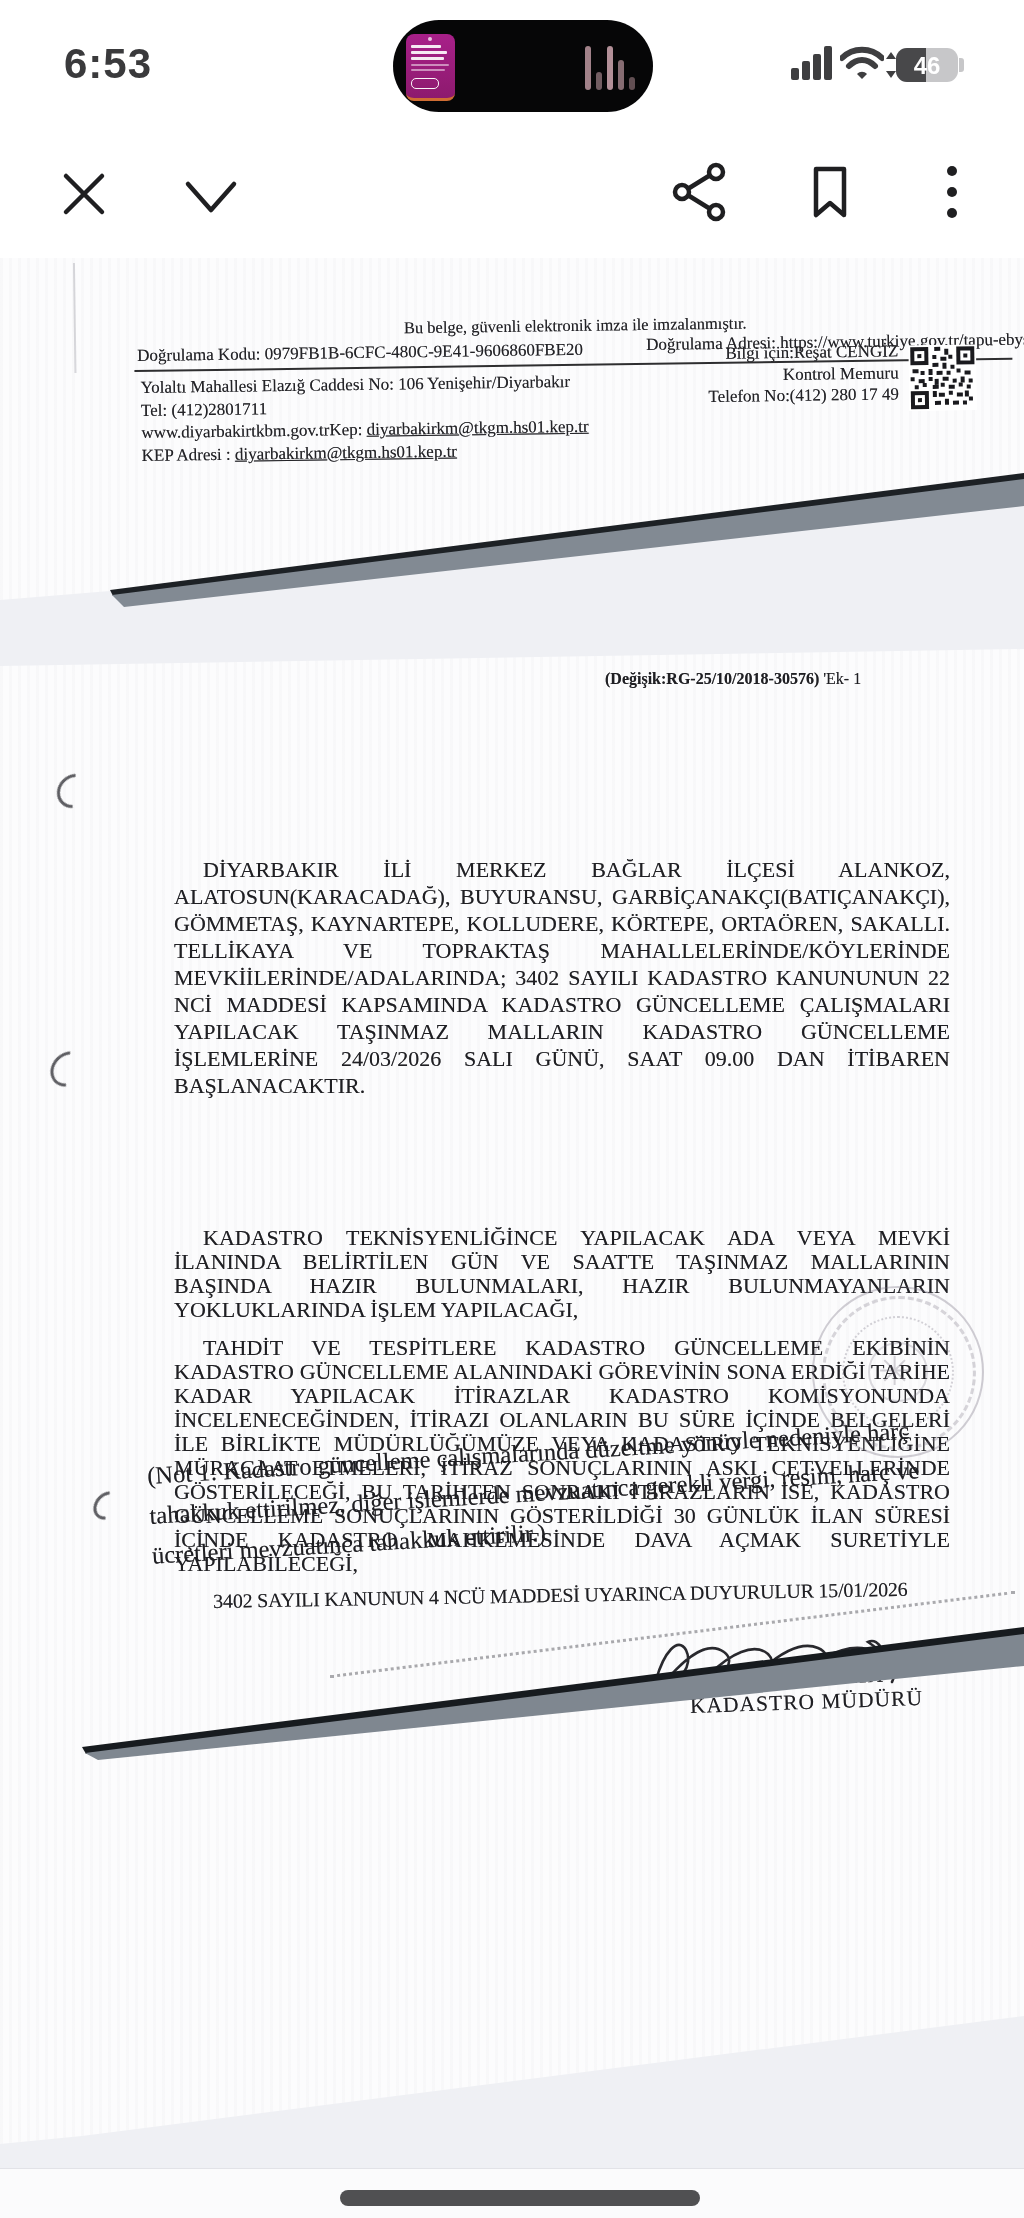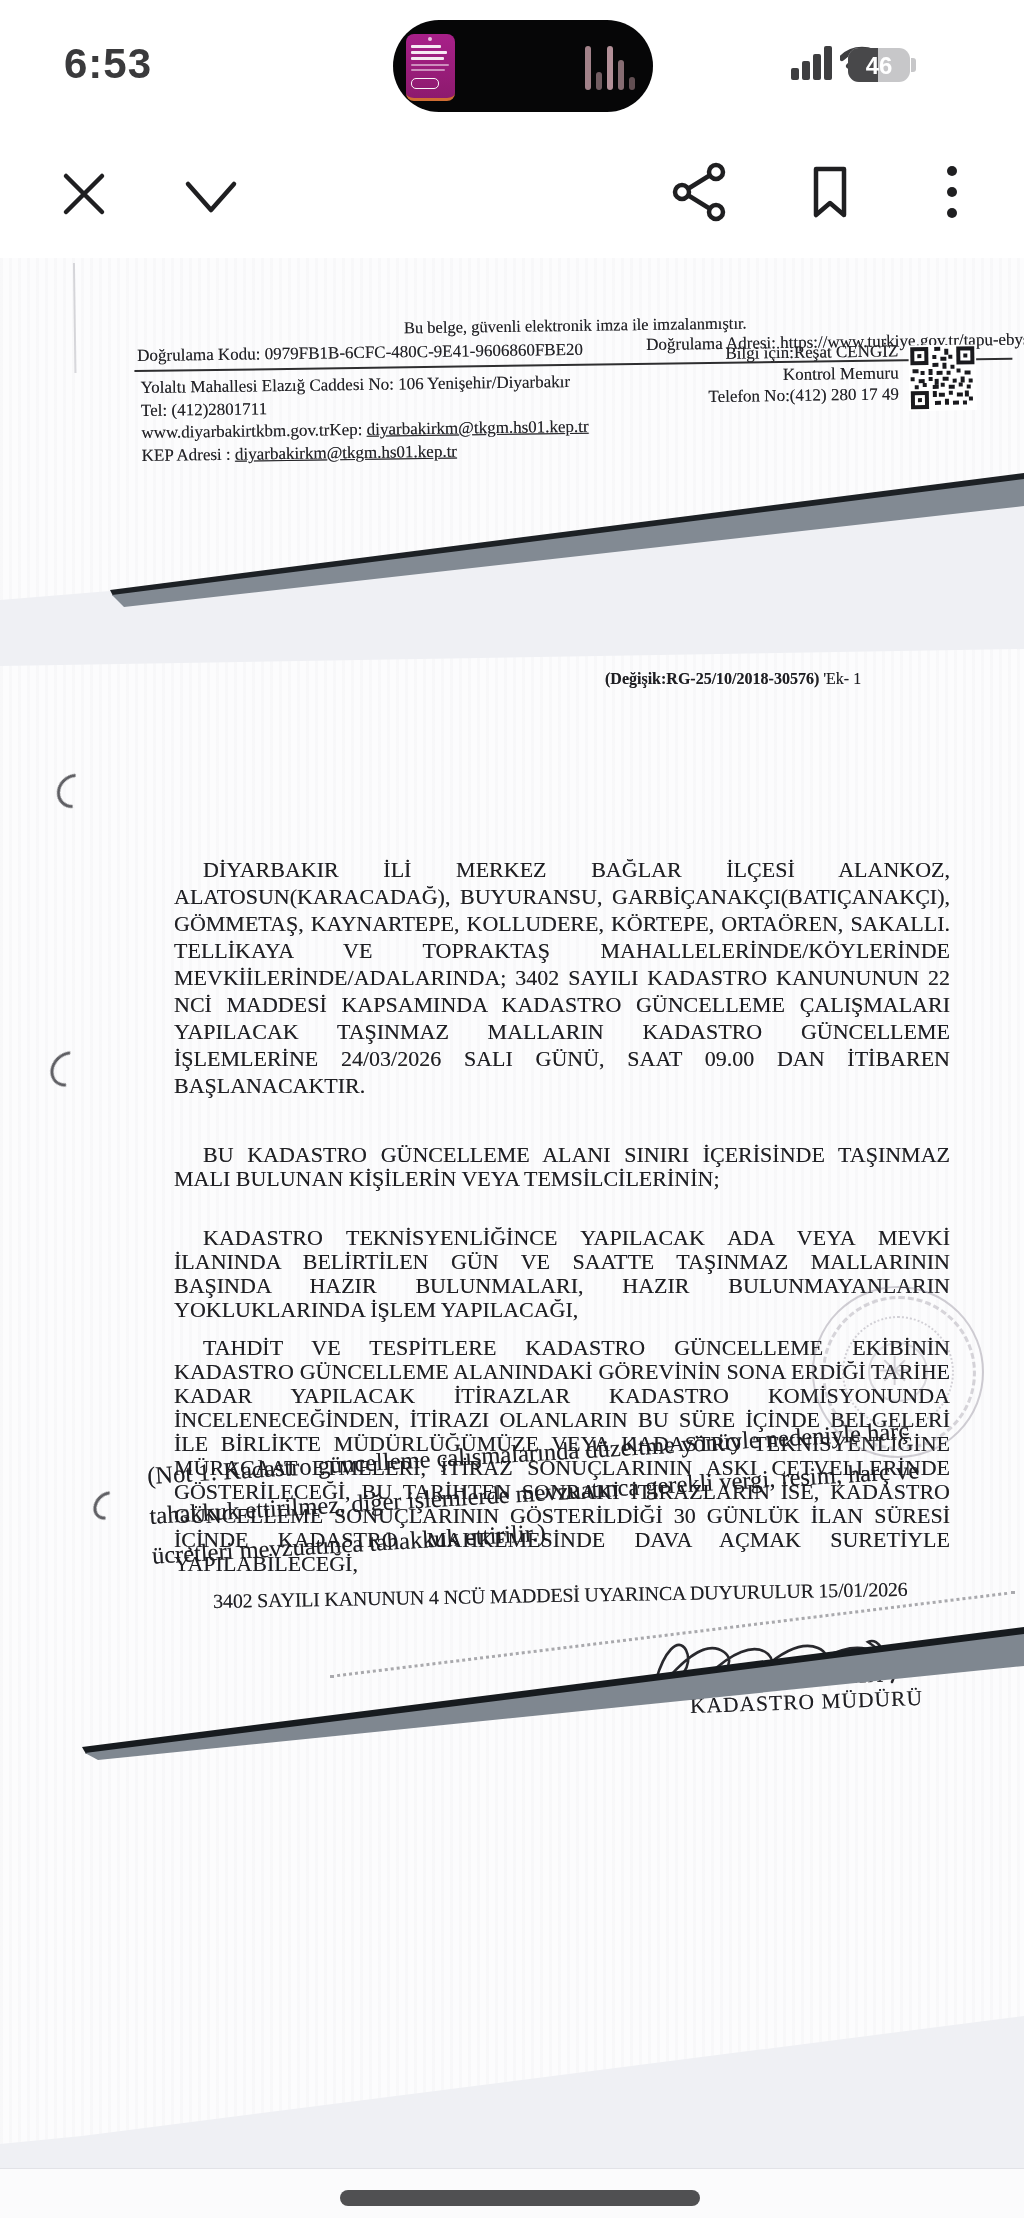--- a/index.html
+++ b/index.html
@@ -20,21 +20,21 @@
   .mc-line.l5{top:35px;width:34px;opacity:.55;height:2px;}
   .mc-btn{position:absolute;left:5px;top:44px;width:26px;height:9px;border:1.3px solid rgba(255,255,255,.95);border-radius:5px;}
   .wave{position:absolute;bottom:0;width:6px;border-radius:3px;background:#bd98a0;}
   #waveform{left:192px;top:24px;width:56px;height:46px;}
   .sig-bar{position:absolute;bottom:0;width:8px;border-radius:2px;background:#3e3e40;}
   #signal{left:791px;top:46px;width:42px;height:34px;}
   #net-arrows{left:886px;top:52px;width:10px;height:26px;}
   .tri{position:absolute;width:0;height:0;border-left:5px solid transparent;border-right:5px solid transparent;}
   .tri.up{top:0;border-bottom:7px solid #3e3e40;}
   .tri.down{bottom:0;border-top:7px solid #3e3e40;}
-  #battery{left:848px;top:48px;width:62px;height:34px;border-radius:11px;background:#c7c7c9;}
+  #battery{left:896px;top:48px;width:62px;height:34px;border-radius:11px;background:#c7c7c9;}
   #battery-fill{position:absolute;left:0;top:0;width:30px;height:34px;border-radius:11px 0 0 11px;background:#48484a;}
   #battery-nub{position:absolute;right:-6px;top:10px;width:5px;height:14px;border-radius:0 3px 3px 0;background:#c7c7c9;}
   #battery-pct{position:absolute;left:0;top:4px;width:62px;text-align:center;font-size:24px;font-weight:700;color:#ffffff;}
   
   #tb-title{left:307px;top:150px;font-size:37px;color:#1b1b1d;}
   #tb-domain{left:307px;top:208px;font-size:26px;color:#28282a;}
   .icon-btn{display:flex;align-items:center;justify-content:center;}
   
   #viewport{left:0;top:258px;width:1024px;height:1910px;background:#eff0f4;}
   .page{background:#fcfcfd;background-image:repeating-linear-gradient(90deg,rgba(120,120,132,.03) 0 3px,transparent 3px 9px);}
@@ -225,21 +225,20 @@
     <div class="abs" id="page1-edge-band"></div>
 
     <div class="abs page" id="page2"></div>
 
     <div class="abs doc" style="left:605px;top:412px;font-size:16px;white-space:nowrap;">
       <b>(Değişik:RG-25/10/2018-30576)</b><span> 'Ek- 1</span>
     </div>
 
 
     <div class="abs doc para" style="top:598px;line-height:27px;">DİYARBAKIR İLİ MERKEZ BAĞLAR İLÇESİ ALANKOZ, ALATOSUN(KARACADAĞ), BUYURANSU, GARBİÇANAKÇI(BATIÇANAKÇI), GÖMMETAŞ, KAYNARTEPE, KOLLUDERE, KÖRTEPE, ORTAÖREN, SAKALLI. TELLİKAYA VE TOPRAKTAŞ MAHALLELERİNDE/KÖYLERİNDE MEVKİİLERİNDE/ADALARINDA; 3402 SAYILI KADASTRO KANUNUNUN 22 NCİ MADDESİ KAPSAMINDA KADASTRO GÜNCELLEME ÇALIŞMALARI YAPILACAK TAŞINMAZ MALLARIN KADASTRO GÜNCELLEME İŞLEMLERİNE 24/03/2026 SALI GÜNÜ, SAAT 09.00 DAN İTİBAREN BAŞLANACAKTIR.</div>
-    <div class="abs doc para" style="top:885px;">BU KADASTRO GÜNCELLEME ALANI SINIRI İÇERİSİNDE TAŞINMAZ MALI BULUNAN KİŞİLERİN VEYA TEMSİLCİLERİNİN;</div>
     <div class="abs doc para" style="top:968px;">KADASTRO TEKNİSYENLİĞİNCE YAPILACAK ADA VEYA MEVKİ İLANINDA BELİRTİLEN GÜN VE SAATTE TAŞINMAZ MALLARININ BAŞINDA HAZIR BULUNMALARI, HAZIR BULUNMAYANLARIN YOKLUKLARINDA İŞLEM YAPILACAĞI,</div>
     <div class="abs doc para" style="top:1078px;">TAHDİT VE TESPİTLERE KADASTRO GÜNCELLEME EKİBİNİN KADASTRO GÜNCELLEME ALANINDAKİ GÖREVİNİN SONA ERDİĞİ TARİHE KADAR YAPILACAK İTİRAZLAR KADASTRO KOMİSYONUNDA İNCELENECEĞİNDEN, İTİRAZI OLANLARIN BU SÜRE İÇİNDE BELGELERİ İLE BİRLİKTE MÜDÜRLÜĞÜMÜZE VEYA KADASTRO TEKNİSYENLİĞİNE MÜRACAAT ETMELERİ, İTİRAZ SONUÇLARININ ASKI CETVELLERİNDE GÖSTERİLECEĞİ, BU TARİHTEN SONRAKİ İTİRAZLARIN İSE, KADASTRO GÜNCELLEME SONUÇLARININ GÖSTERİLDİĞİ 30 GÜNLÜK İLAN SÜRESİ İÇİNDE KADASTRO MAHKEMESİNDE DAVA AÇMAK SURETİYLE YAPILABİLECEĞİ,</div>
 
     <div class="abs doc" style="left:213px;top:1332px;font-size:20px;letter-spacing:-.2px;white-space:nowrap;transform:rotate(-1deg);transform-origin:0 0;">3402 SAYILI KANUNUN 4 NCÜ MADDESİ UYARINCA DUYURULUR 15/01/2026</div>
 
     <svg class="abs" style="left:648px;top:1370px;" width="262" height="64" viewBox="0 0 262 64">
       <path d="M8 52 C16 24 30 8 38 22 C46 38 30 56 22 48 C38 30 60 12 76 24 C90 34 72 52 62 46 C82 26 106 14 120 26 C130 36 120 48 112 44 C128 28 152 12 170 20 C188 28 172 44 162 40 C180 24 208 14 226 24 C240 32 232 8 220 14 C238 26 252 40 244 54" stroke="#17171c" stroke-width="2.6" fill="none" stroke-linecap="round" opacity=".92"></path>
       <path d="M28 58 C90 52 180 48 250 32" stroke="#17171c" stroke-width="2.4" fill="none" stroke-linecap="round" opacity=".85"></path>
     </svg>
     <div class="abs doc" style="left:700px;top:1408px;font-size:21px;transform:rotate(-2deg);">Cengiz ÇETİNKAYA</div>

